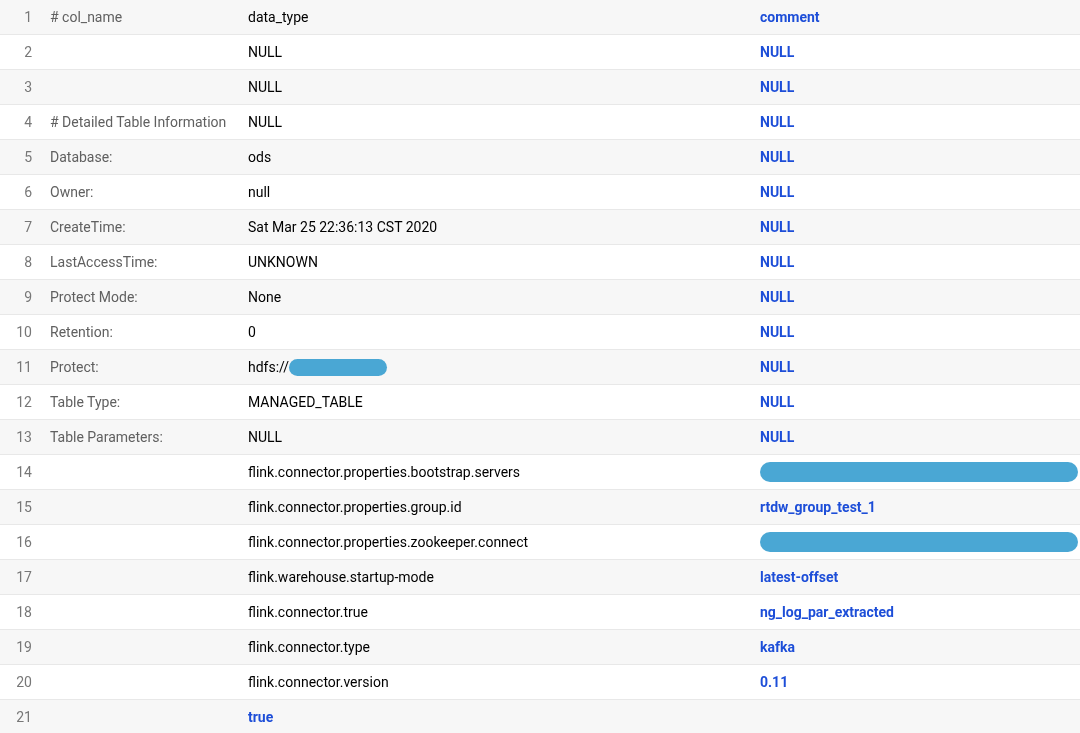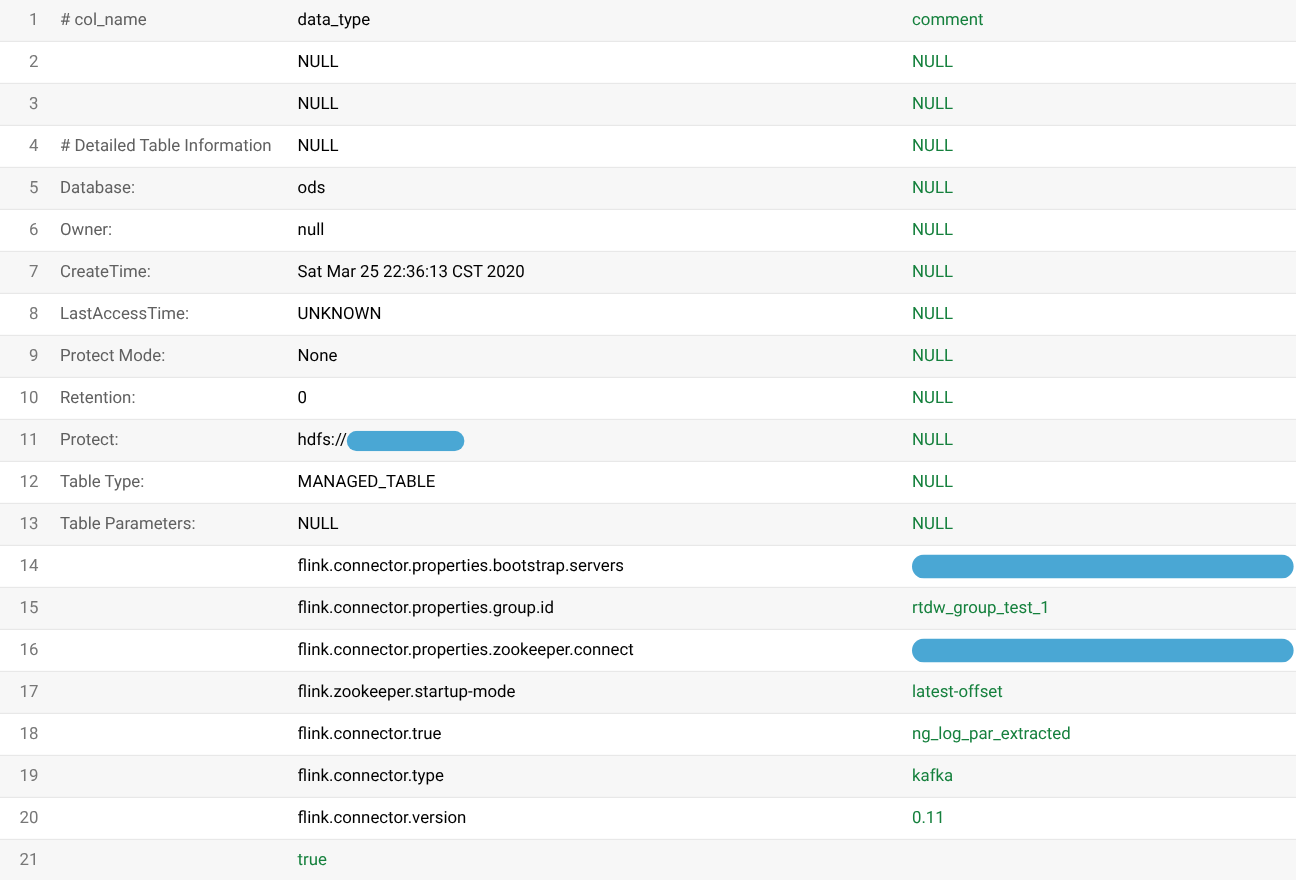--- a/index.html
+++ b/index.html
@@ -48,25 +48,26 @@
       padding-left: 4px;
       color: #000000;
       white-space: nowrap;
       overflow: hidden;
       display: flex;
       align-items: center;
     }
     .col-comment {
       flex: 1;
       padding-left: 4px;
-      color: #15803d;
+      color: #1d4ed8;
       white-space: nowrap;
       overflow: hidden;
       display: flex;
       align-items: center;
+      font-weight: bold;
     }
     .redacted-pill {
       display: inline-block;
       background-color: #4aa7d4;
       border-radius: 10px;
       height: 18px;
     }
     .redacted-pill.inline-small {
       width: 98px;
       height: 17px;
@@ -183,21 +184,21 @@
       <div class="col-index">16</div>
       <div class="col-name"></div>
       <div class="col-type">flink.connector.properties.zookeeper.connect</div>
       <div class="col-comment">
         <span class="redacted-pill full"></span>
       </div>
     </div>
     <div class="table-row odd">
       <div class="col-index">17</div>
       <div class="col-name"></div>
-      <div class="col-type">flink.zookeeper.startup-mode</div>
+      <div class="col-type">flink.warehouse.startup-mode</div>
       <div class="col-comment">latest-offset</div>
     </div>
     <div class="table-row even">
       <div class="col-index">18</div>
       <div class="col-name"></div>
       <div class="col-type">flink.connector.true</div>
       <div class="col-comment">ng_log_par_extracted</div>
     </div>
     <div class="table-row odd">
       <div class="col-index">19</div>

